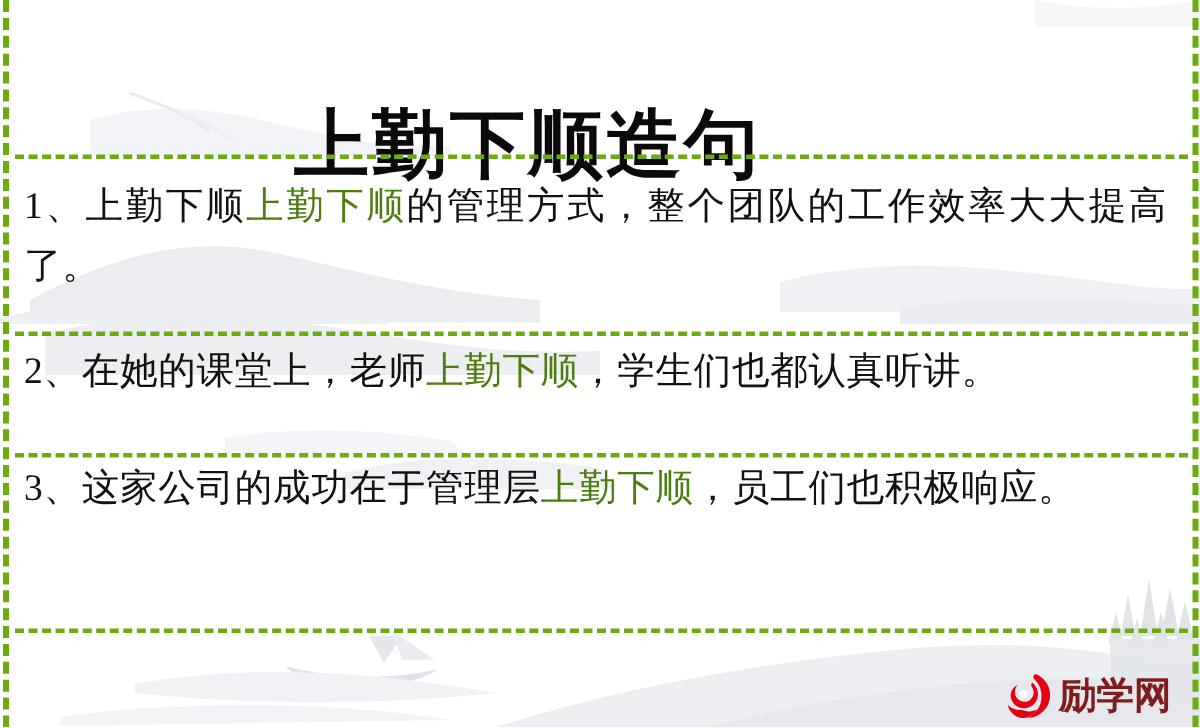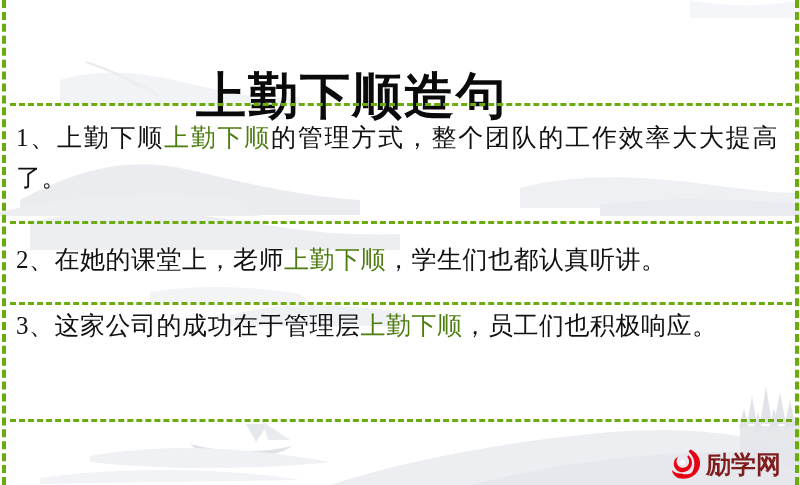--- a/index.html
+++ b/index.html
@@ -83,21 +83,21 @@
     right: 22px;
     z-index: 2;
     font-family: "Liberation Serif", "DejaVu Serif", serif;
     font-size: 25px;
     line-height: 40px;
     color: #111111;
     letter-spacing: 0.5px;
     text-align: justify;
   }
   .s1 { top: 118px; }
-  .s2 { top: 240px; }
+  .s2 { top: 228px; }
   .s3 { top: 306px; }
 
   .idiom {
     color: #4d7c0f;
     font-weight: normal;
   }
 
   
   .logo {
     position: absolute;

